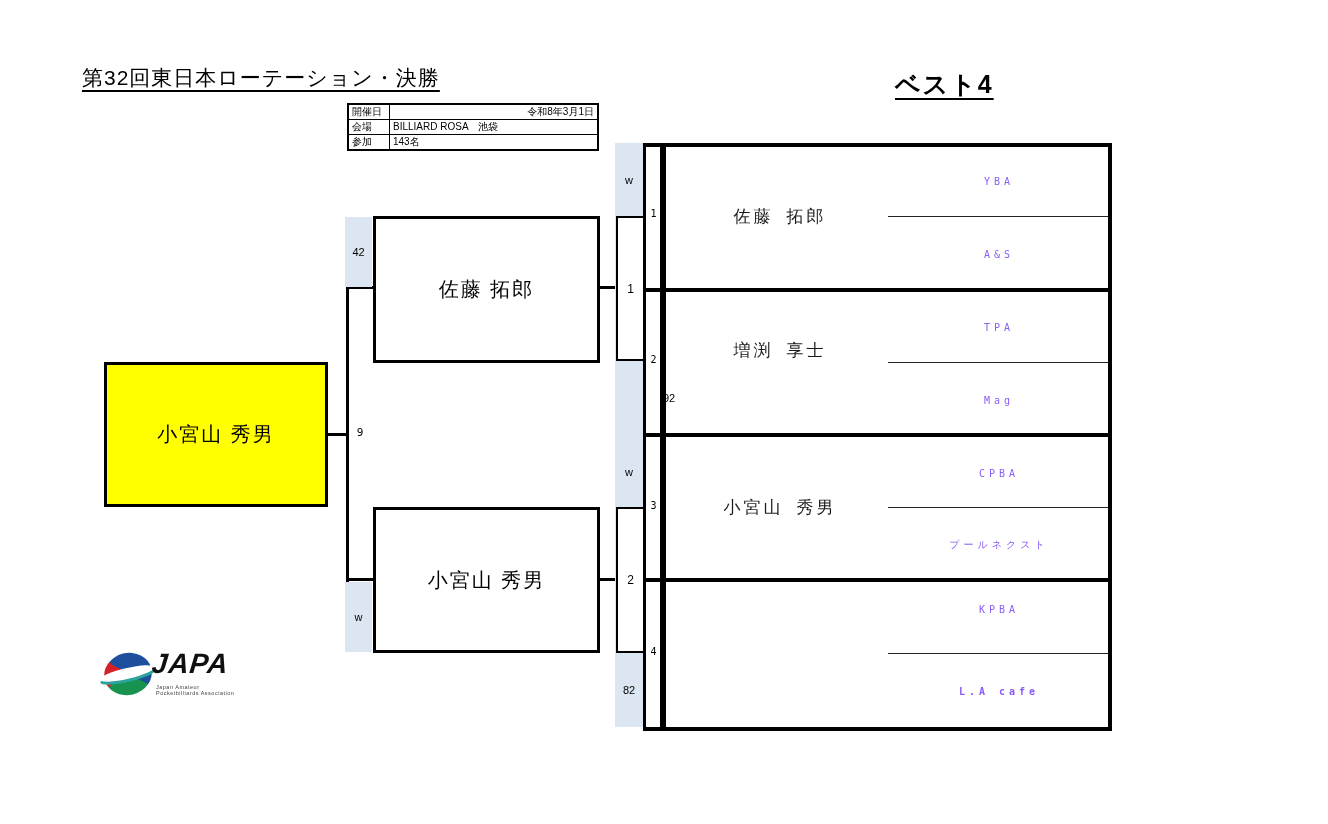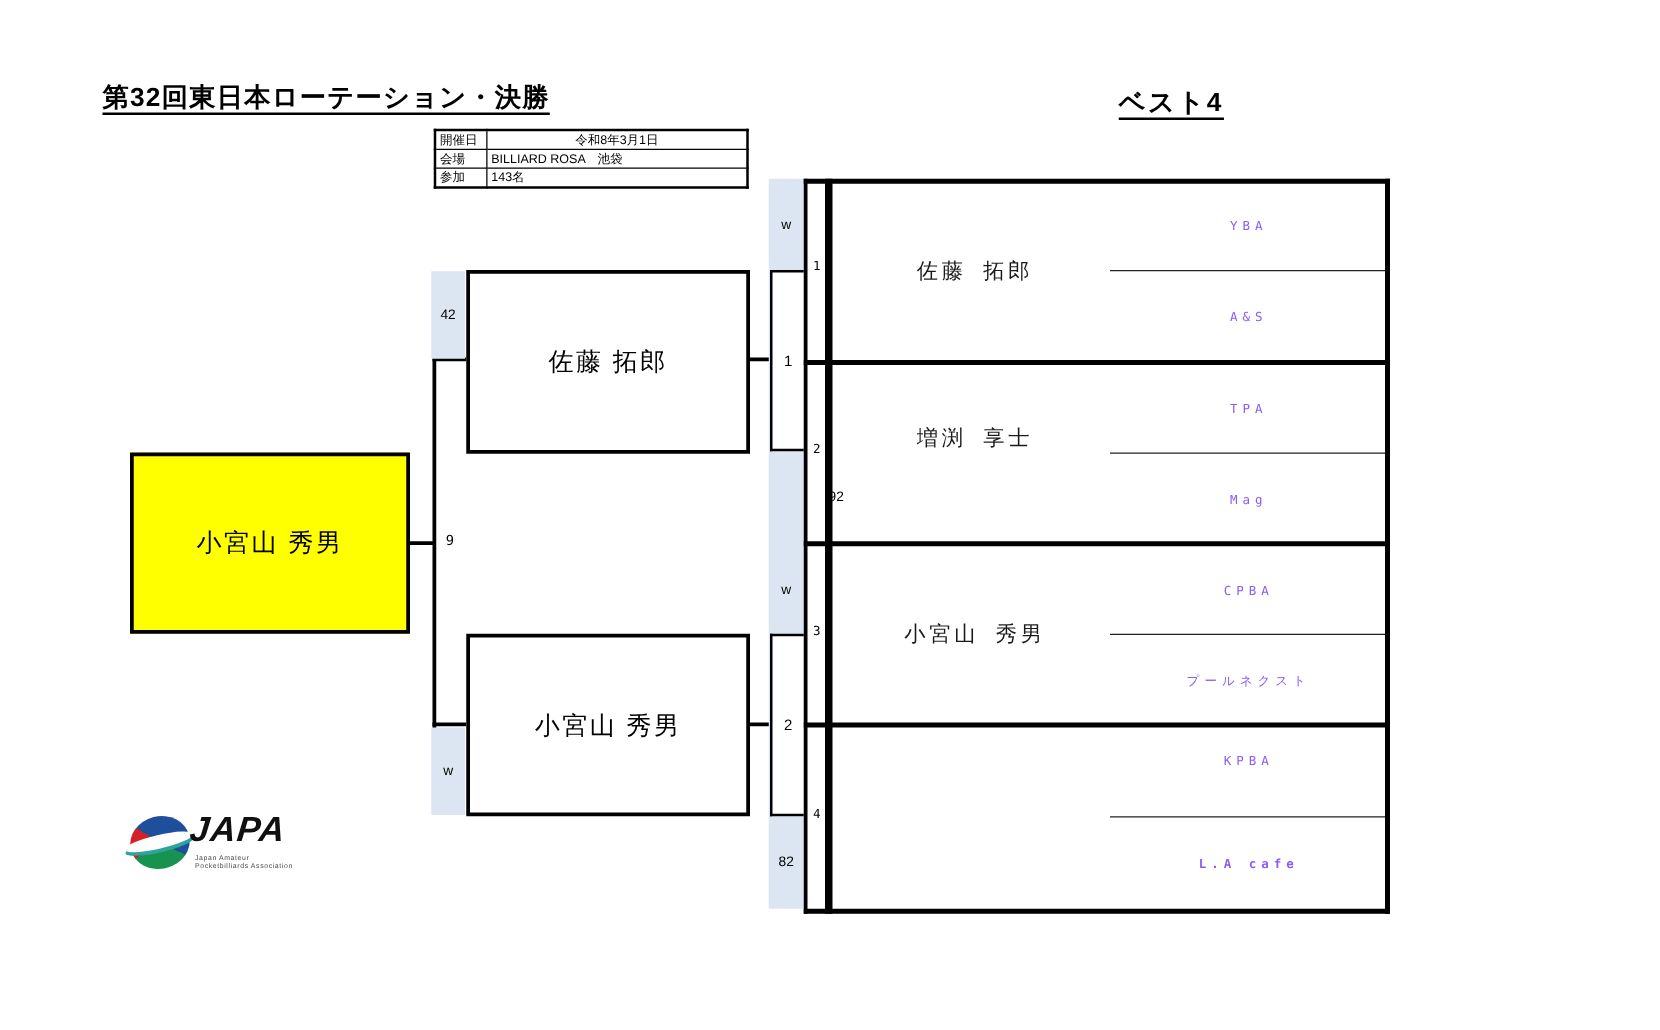--- a/index.html
+++ b/index.html
@@ -5,32 +5,32 @@
   html,body{margin:0;padding:0;background:#ffffff;}
   .sheet{
     position:relative;width:1328px;height:824px;background:#ffffff;overflow:hidden;
     font-family:"Liberation Sans","DejaVu Sans",sans-serif;color:#000;
   }
   .abs{position:absolute;}
   .line{position:absolute;background:#000;}
   .center-text{display:flex;align-items:center;justify-content:center;text-align:center;}
 
   .title{
-    left:82px;top:64px;font-size:21px;font-weight:bold;letter-spacing:1px;
+    left:82px;top:64px;font-size:21px;font-weight:normal;letter-spacing:1px;
     text-decoration:underline;text-underline-offset:5px;text-decoration-thickness:2px;
   }
   .best4{
-    left:895px;top:68px;font-size:21px;font-weight:bold;letter-spacing:2px;
+    left:895px;top:68px;font-size:25px;font-weight:bold;letter-spacing:2px;
     text-decoration:underline;text-underline-offset:5px;text-decoration-thickness:2px;
   }
 
   .info-table{left:347px;top:103px;width:252px;border-collapse:collapse;font-size:10px;}
   .info-table td{border:1px solid #000;height:12px;padding:0 3px;white-space:nowrap;}
   .info-table td.lbl{width:34px;font-family:Liberation Mono, monospace;}
-  .info-table td.val-r{text-align:center;}
+  .info-table td.val-r{text-align:right;}
   .info-table{border:2px solid #000;}
 
   .box{position:absolute;border:3px solid #000;background:#fff;box-sizing:border-box;}
   .box .nm{width:100%;text-align:center;font-size:20px;letter-spacing:2px;}
   .champion{background:#ffff00;}
 
   .score-cell{position:absolute;width:27px;background:#dce6f2;font-size:11px;box-sizing:border-box;}
   .strip{left:615px;top:143px;width:28px;height:584px;background:#dce6f2;}
   .strip-score{left:615px;width:28px;height:14px;font-size:11px;}
 

